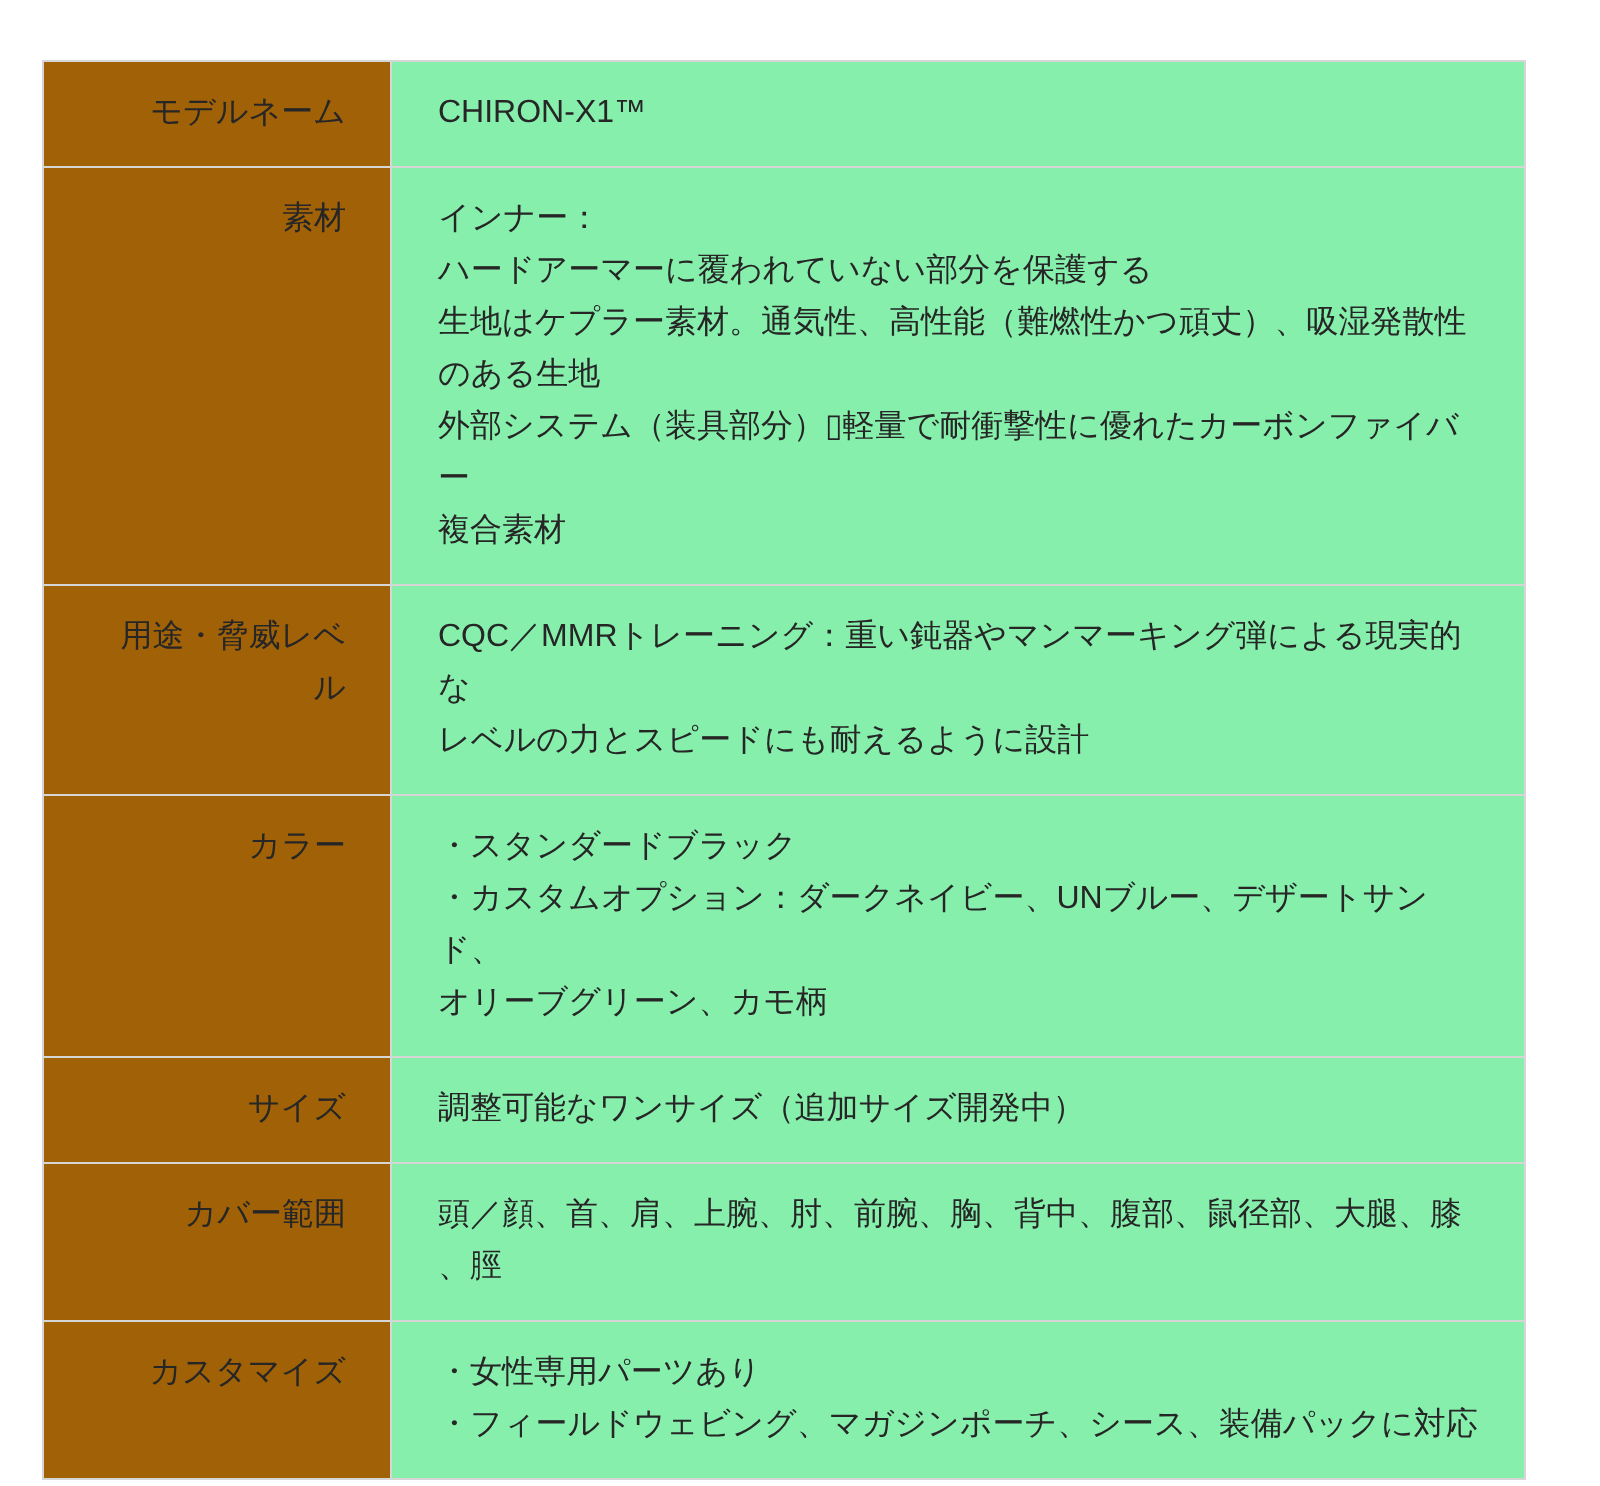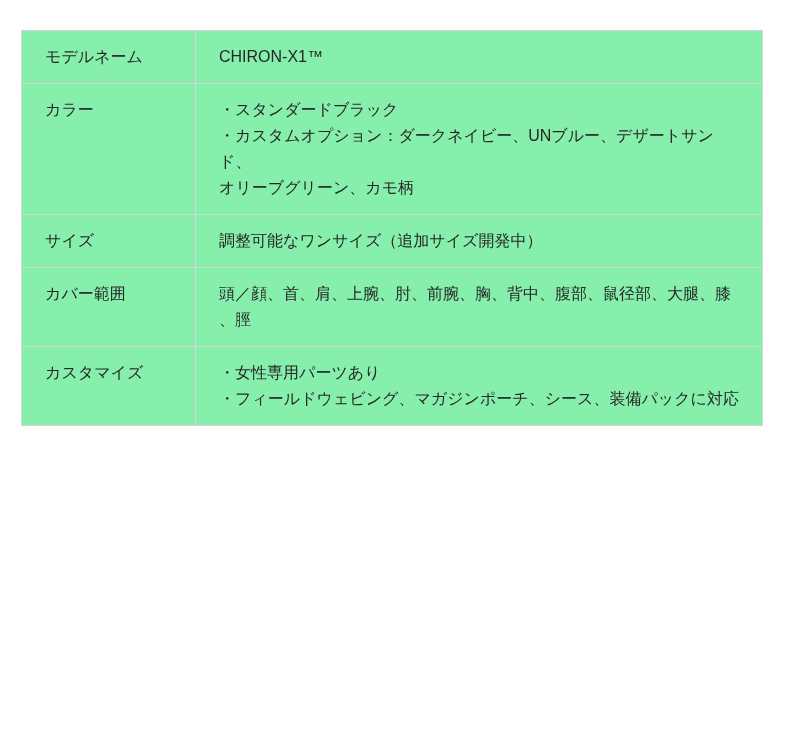--- a/index.html
+++ b/index.html
@@ -29,40 +29,55 @@
   table.spec-table col.value-col { width: 567px; }
   table.spec-table th,
   table.spec-table td {
     border: 1px solid #d6d6d6;
     vertical-align: top;
     text-align: left;
     padding: 13px 22px 13px 23px;
     font-weight: 400;
   }
   table.spec-table th {
-    background: #86efac;
+    background: #a16207;
+    text-align: right;
   }
   table.spec-table td {
     background: #86efac;
     white-space: pre-wrap;
   }
 </style>
 </head>
 <body>
 
 <div class="page">
   <table class="spec-table">
     <colgroup>
       <col class="label-col">
       <col class="value-col">
     </colgroup>
     <tbody>
       <tr>
         <th>モデルネーム</th>
         <td>CHIRON-X1™</td>
+      </tr>
+      <tr>
+        <th>素材</th>
+        <td>インナー：
+ハードアーマーに覆われていない部分を保護する
+生地はケプラー素材。通気性、高性能（難燃性かつ頑丈）、吸湿発散性
+のある生地
+外部システム（装具部分）▯軽量で耐衝撃性に優れたカーボンファイバー
+複合素材</td>
+      </tr>
+      <tr>
+        <th>用途・脅威レベル</th>
+        <td>CQC／MMRトレーニング：重い鈍器やマンマーキング弾による現実的な
+レベルの力とスピードにも耐えるように設計</td>
       </tr>
       <tr>
         <th>カラー</th>
         <td>・スタンダードブラック
 ・カスタムオプション：ダークネイビー、UNブルー、デザートサンド、
 オリーブグリーン、カモ柄</td>
       </tr>
       <tr>
         <th>サイズ</th>
         <td>調整可能なワンサイズ（追加サイズ開発中）</td>

